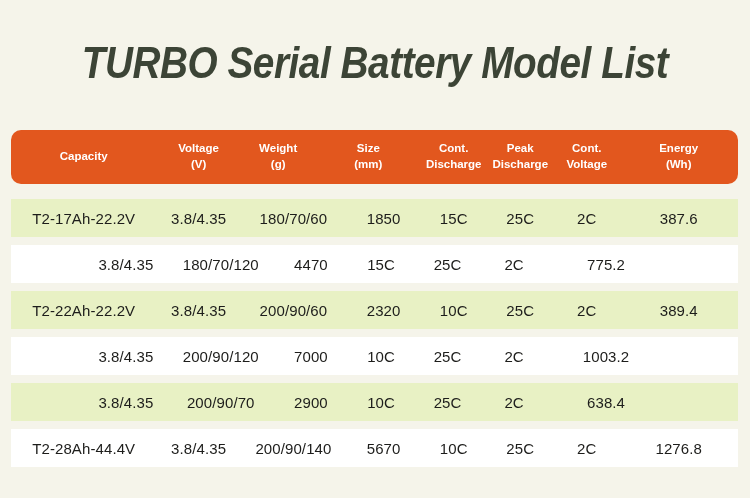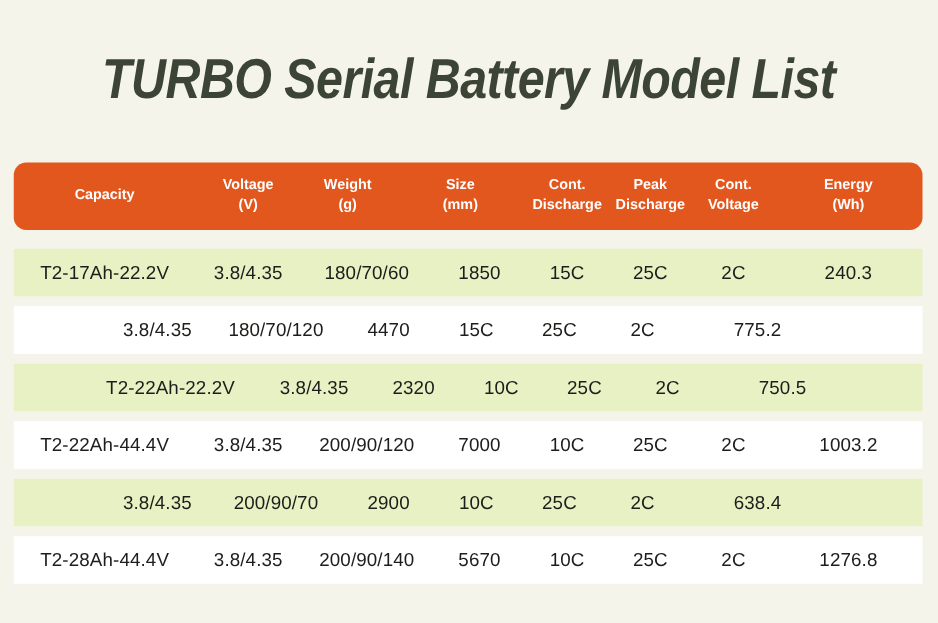--- a/index.html
+++ b/index.html
@@ -121,42 +121,42 @@
 
     <div class="tbody" id="tbody">
         <div class="row alt">
           <div class="cell c0">T2-17Ah-22.2V</div>
           <div class="cell c1">3.8/4.35</div>
           <div class="cell c2">180/70/60</div>
           <div class="cell c3">1850</div>
           <div class="cell c4">15C</div>
           <div class="cell c5">25C</div>
           <div class="cell c6">2C</div>
-          <div class="cell c7">240.3</div>
+          <div class="cell c7">387.6</div>
         </div>
         <div class="row">
           <div class="cell c1">3.8/4.35</div>
           <div class="cell c2">180/70/120</div>
           <div class="cell c3">4470</div>
           <div class="cell c4">15C</div>
           <div class="cell c5">25C</div>
           <div class="cell c6">2C</div>
           <div class="cell c7">775.2</div>
         </div>
         <div class="row alt">
           <div class="cell c0">T2-22Ah-22.2V</div>
           <div class="cell c1">3.8/4.35</div>
+          <div class="cell c2">200/90/60</div>
           <div class="cell c3">2320</div>
           <div class="cell c4">10C</div>
           <div class="cell c5">25C</div>
           <div class="cell c6">2C</div>
-          <div class="cell c7">750.5</div>
+          <div class="cell c7">389.4</div>
         </div>
         <div class="row">
-          <div class="cell c0">T2-22Ah-44.4V</div>
           <div class="cell c1">3.8/4.35</div>
           <div class="cell c2">200/90/120</div>
           <div class="cell c3">7000</div>
           <div class="cell c4">10C</div>
           <div class="cell c5">25C</div>
           <div class="cell c6">2C</div>
           <div class="cell c7">1003.2</div>
         </div>
         <div class="row alt">
           <div class="cell c1">3.8/4.35</div>

